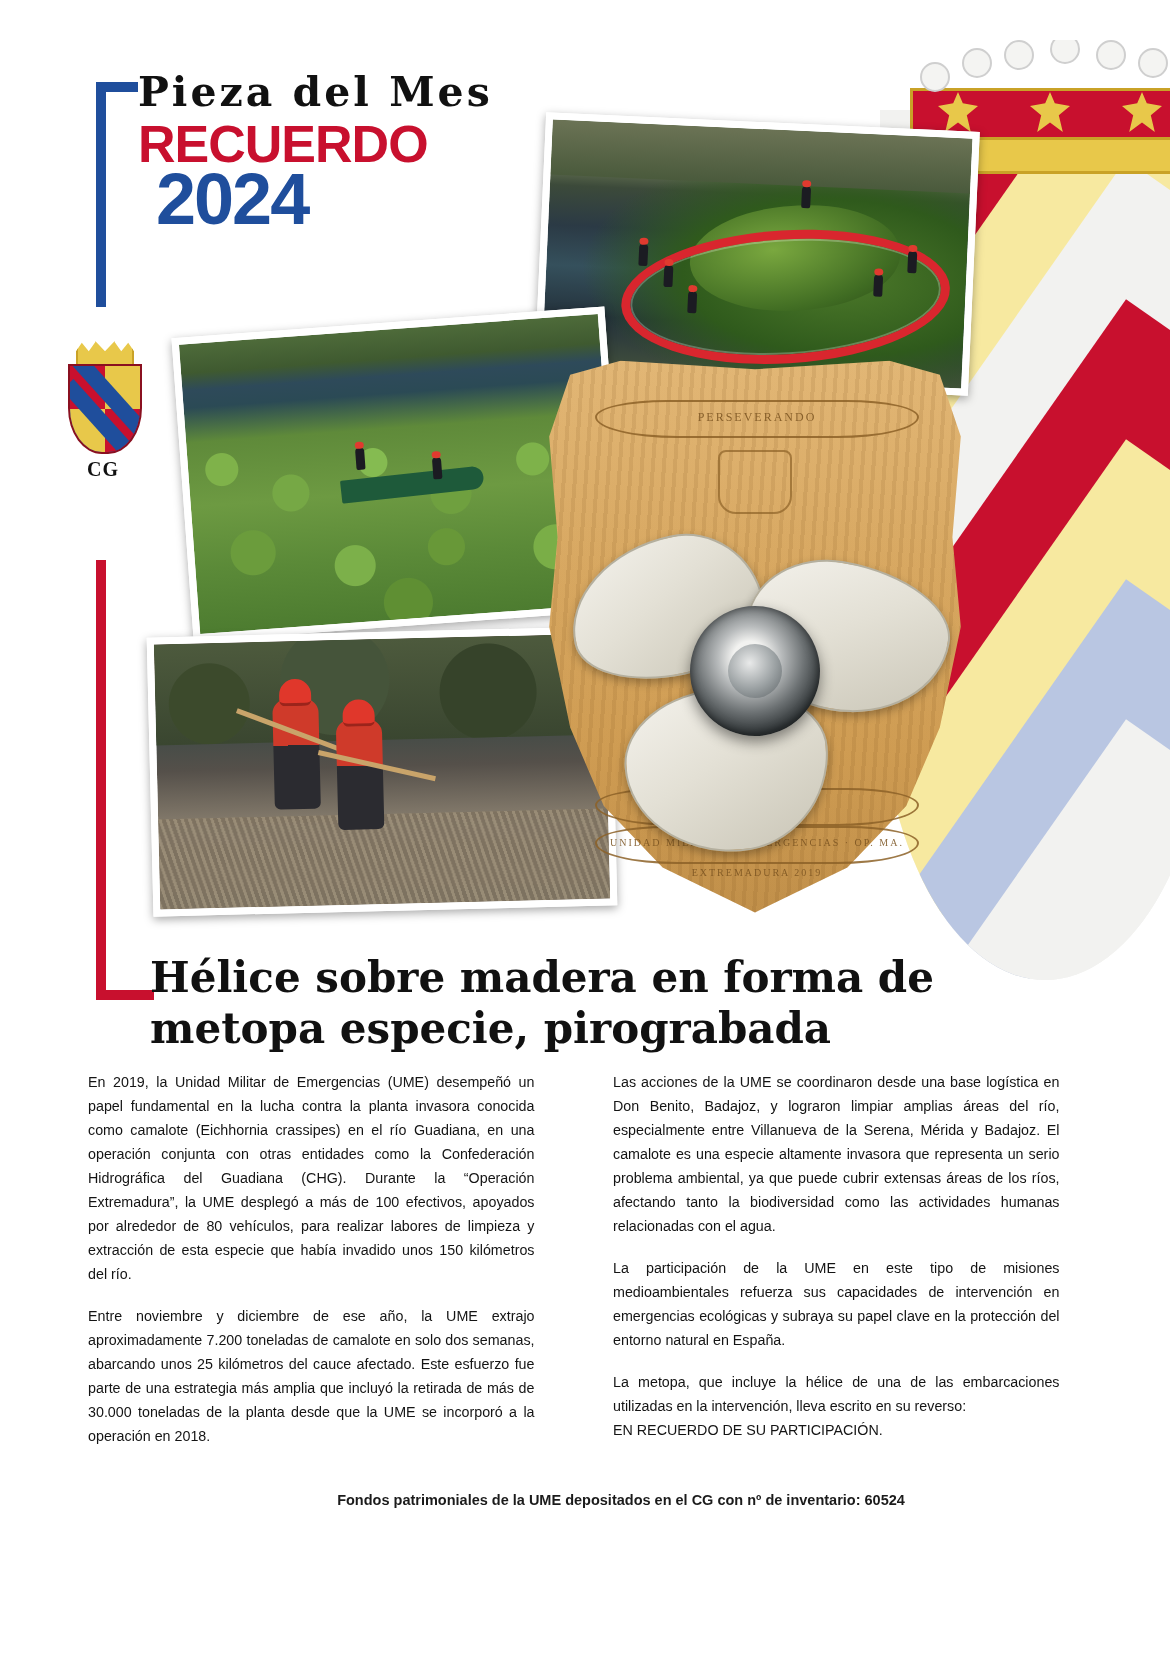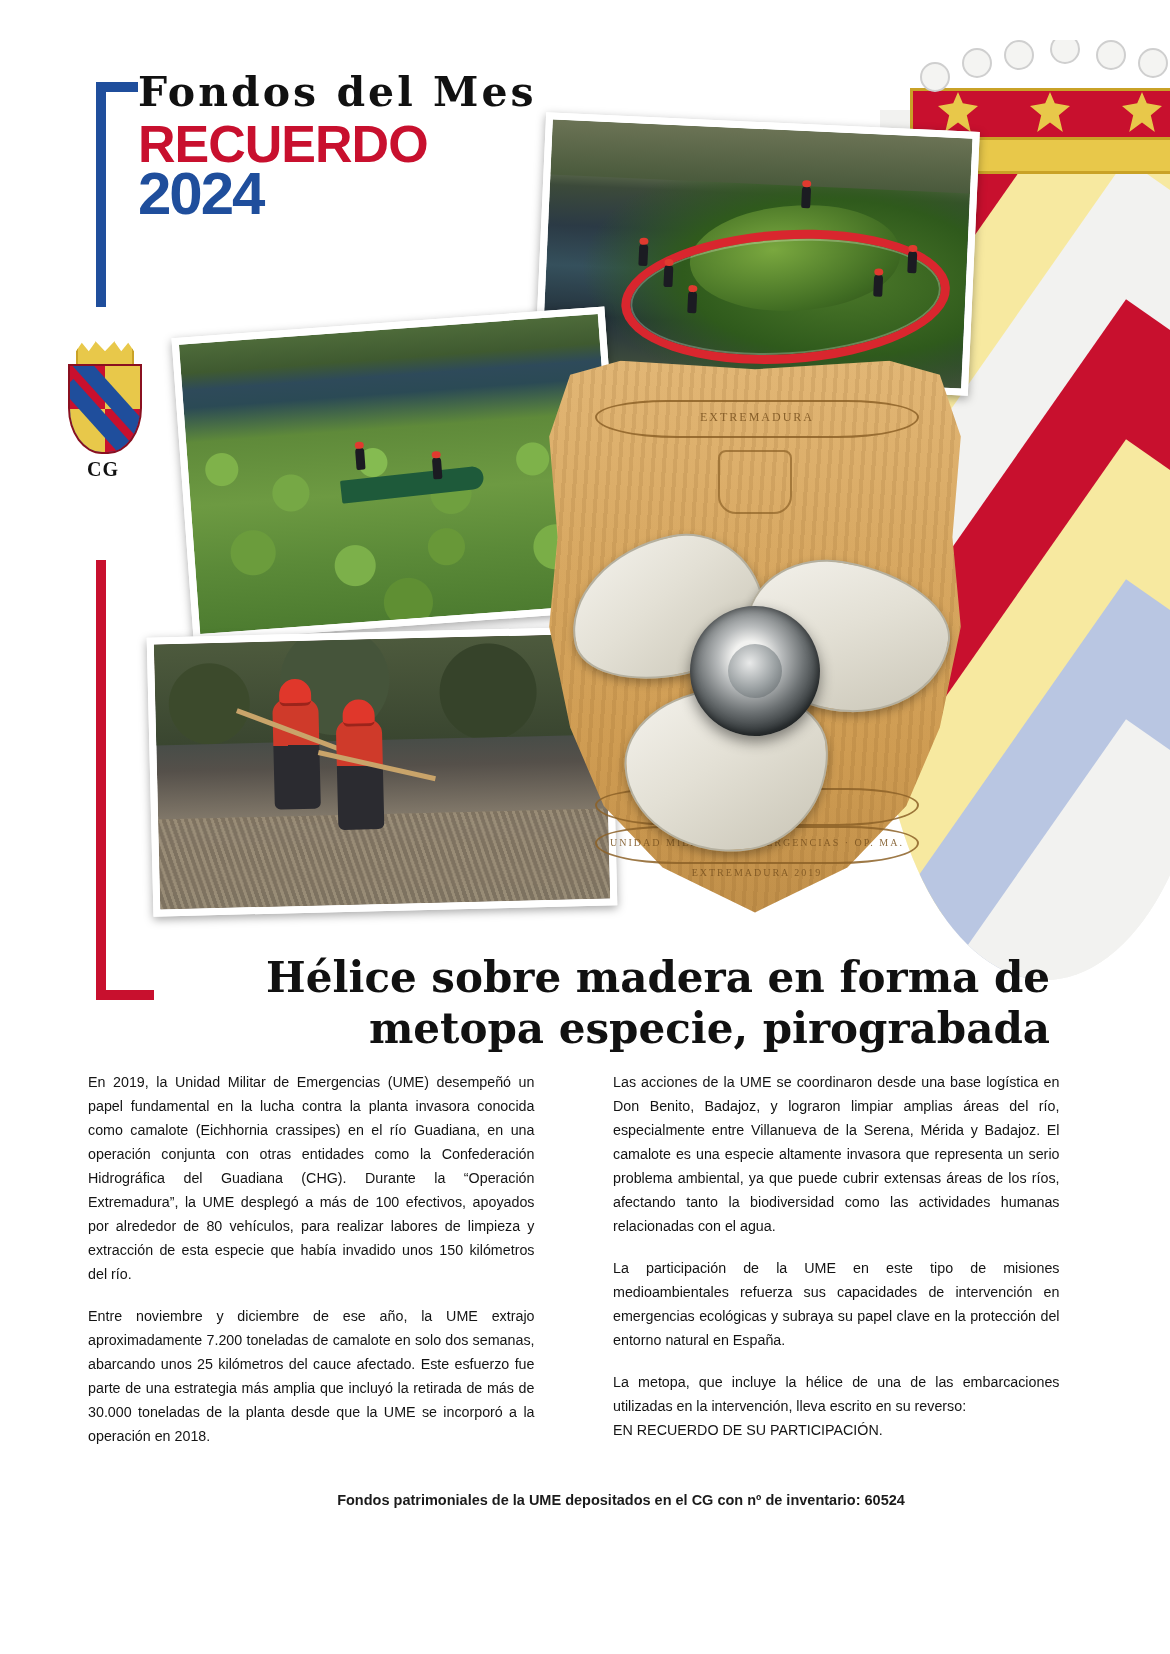--- a/index.html
+++ b/index.html
@@ -137,25 +137,26 @@
     font-weight: bold;
     font-size: 52px;
     letter-spacing: -1px;
     color: #c8102e;
     line-height: 1.05;
     margin-top: 4px;
   }
   .hdr .t3 {
     font-family: "Liberation Sans", sans-serif;
     font-weight: bold;
-    font-size: 60px;
+    font-size: 72px;
     letter-spacing: -2px;
     color: #1f4e9c;
     line-height: 0.92;
     margin-top: -6px;
+    margin-left: 18px;
   }
 
   
   .cg-emblem {
     position: absolute;
     left: 48px;
     top: 340px;
     width: 110px;
     text-align: center;
     z-index: 4;
@@ -456,21 +457,21 @@
     border-radius: 50% 50% 46% 54% / 44% 40% 60% 56%;
     transform: rotate(-4deg);
   }
 
   
   .main-title {
     position: absolute;
     left: 150px;
     top: 952px;
     width: 900px;
-    text-align: right;
+    text-align: left;
     font-family: "DejaVu Serif", serif;
     font-weight: bold;
     font-size: 42px;
     line-height: 1.22;
     color: #111;
     z-index: 8;
   }
 
   
   .columns {
@@ -536,21 +537,21 @@
     <div class="fleur" style="left:38px"></div>
     <div class="fleur" style="left:130px"></div>
     <div class="fleur" style="left:222px"></div>
   </div>
 </div>
 
 <div class="rail-blue"></div>
 <div class="rail-red"></div>
 
 <div class="hdr">
-  <div class="t1">Fondos del Mes</div>
+  <div class="t1">Pieza del Mes</div>
   <div class="t2">RECUERDO</div>
   <div class="t3">2024</div>
 </div>
 
 <div class="cg-emblem">
   <div class="cg-shield">
     <div class="cg-crown"></div>
     <div class="cg-field">
       <div class="q q1"></div>
         <div class="q q2"></div>
@@ -598,21 +599,21 @@
     </div>
     <div class="rescuer" style="left:40%; top:30%;">
       <div class="helmet"></div>
       <div class="pole" style="left:-20px; top:44px; transform:rotate(14deg)"></div>
     </div>
   </div>
 </div>
 
 <div class="plaque">
   <div class="wood"></div>
-  <div class="ribbon-top">EXTREMADURA</div>
+  <div class="ribbon-top">PERSEVERANDO</div>
   <div class="engrave-crown"></div>
   <div class="blade b-left"></div>
   <div class="blade b-right"></div>
   <div class="blade b-bottom"></div>
   <div class="bolt-ring"></div>
   <div class="ribbon-mid">PARA SERVIR</div>
   <div class="ribbon-bottom">UNIDAD MILITAR DE EMERGENCIAS · OP. MA. EXTREMADURA 2019</div>
 </div>
 
 <div class="main-title">

